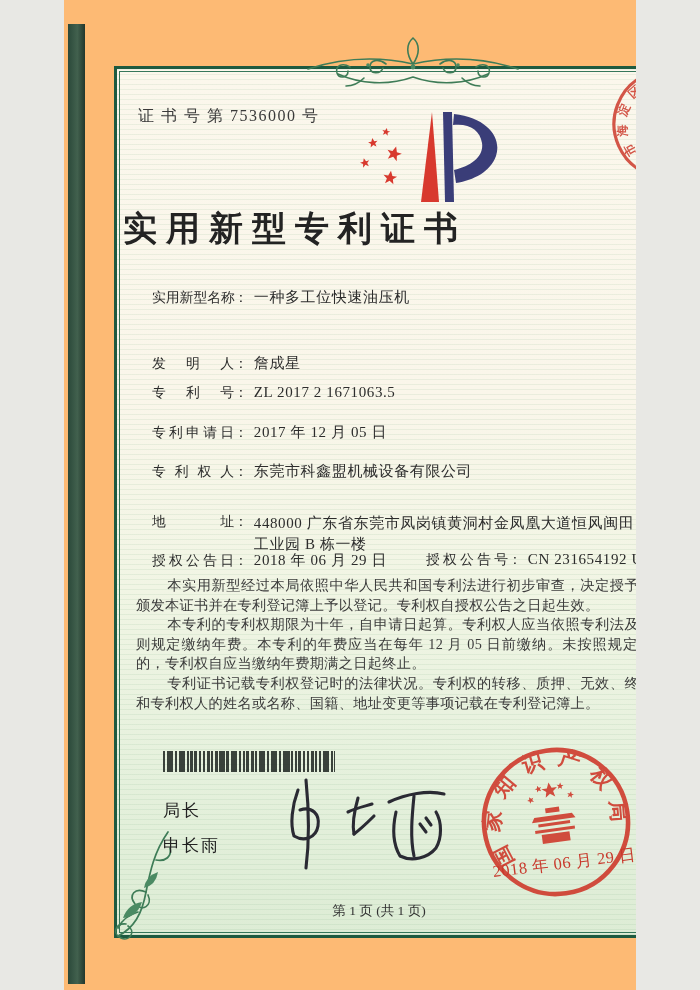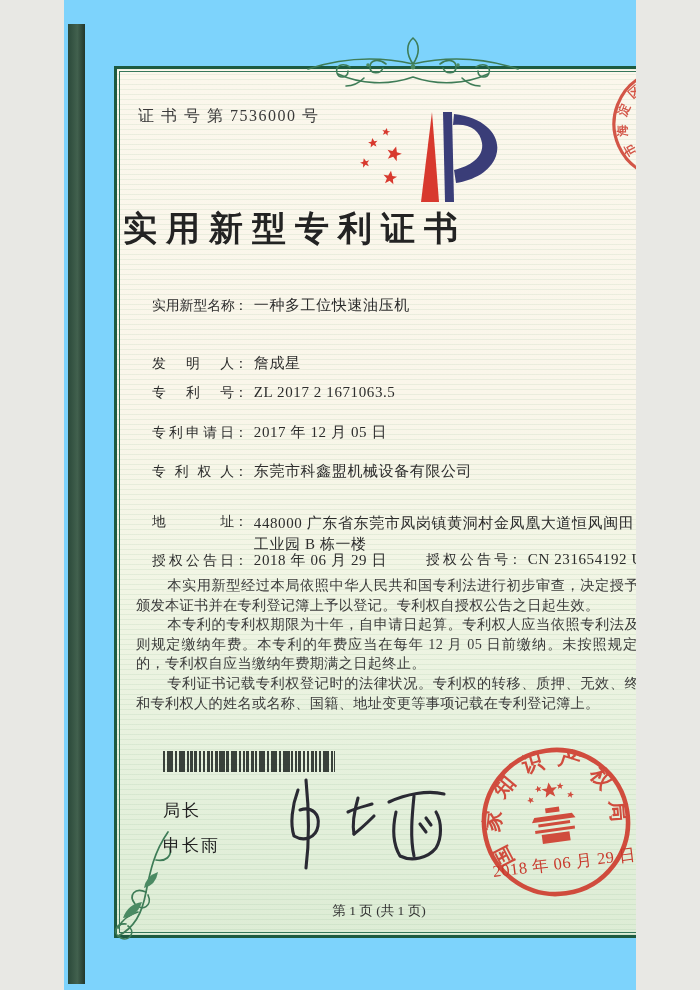--- a/index.html
+++ b/index.html
@@ -1,16 +1,16 @@
 <!DOCTYPE html>
 <html><head>
 <meta charset="utf-8">
 <style>
   html,body{margin:0;padding:0;background:#e8e8e4;}
-  .page{position:relative;width:572px;height:990px;margin:0 auto;background:#7dd3fc;overflow:hidden;
+  .page{position:relative;width:572px;height:990px;margin:0 auto;background:#fdba74;overflow:hidden;
         font-family:"Liberation Serif","DejaVu Serif",serif;color:#2f2f2f;}
   .abs{position:absolute;}
   
   .spine{left:4px;top:24px;width:17px;height:960px;
          background:linear-gradient(90deg,#2b493a,#42614e 55%,#22372c);}
   
   .frame{left:50px;top:66px;width:598px;height:872px;box-sizing:border-box;
          border:3px solid #1d5a40;
          background-image:
            repeating-linear-gradient(0deg, rgba(122,176,132,0.13) 0px, rgba(122,176,132,0.13) 1px, rgba(0,0,0,0) 1px, rgba(0,0,0,0) 5px),
@@ -129,21 +129,21 @@
     </text>
     <text font-size="10.5" font-weight="bold" fill="#cd3a2c" letter-spacing="4.5">
       <textPath href="#taxBottomArc" startOffset="11">国家知识产权局</textPath>
     </text>
     <text x="58" y="56" text-anchor="middle" font-size="13.5" font-weight="bold" fill="#cd3a2c" letter-spacing="3">印花税</text>
     <text x="58" y="72" text-anchor="middle" font-size="12" font-weight="bold" fill="#cd3a2c" letter-spacing="1.5">代扣专用章</text>
   </svg>
 
   <div class="abs title">实用新型专利证书</div>
 
-  <div class="abs row" style="top:296px;">
+  <div class="abs row" style="top:288px;">
     <span class="lbl">实用新型名称</span><span class="colon">：</span><span class="val">一种多工位快速油压机</span>
   </div>
   <div class="abs row" style="top:354px;">
     <span class="lbl">发明人</span><span class="colon">：</span><span class="val">詹成星</span>
   </div>
   <div class="abs row" style="top:384px;">
     <span class="lbl">专利号</span><span class="colon">：</span><span class="val">ZL 2017 2 1671063.5</span>
   </div>
   <div class="abs row" style="top:423px;">
     <span class="lbl">专利申请日</span><span class="colon">：</span><span class="val">2017 年 12 月 05 日</span>

